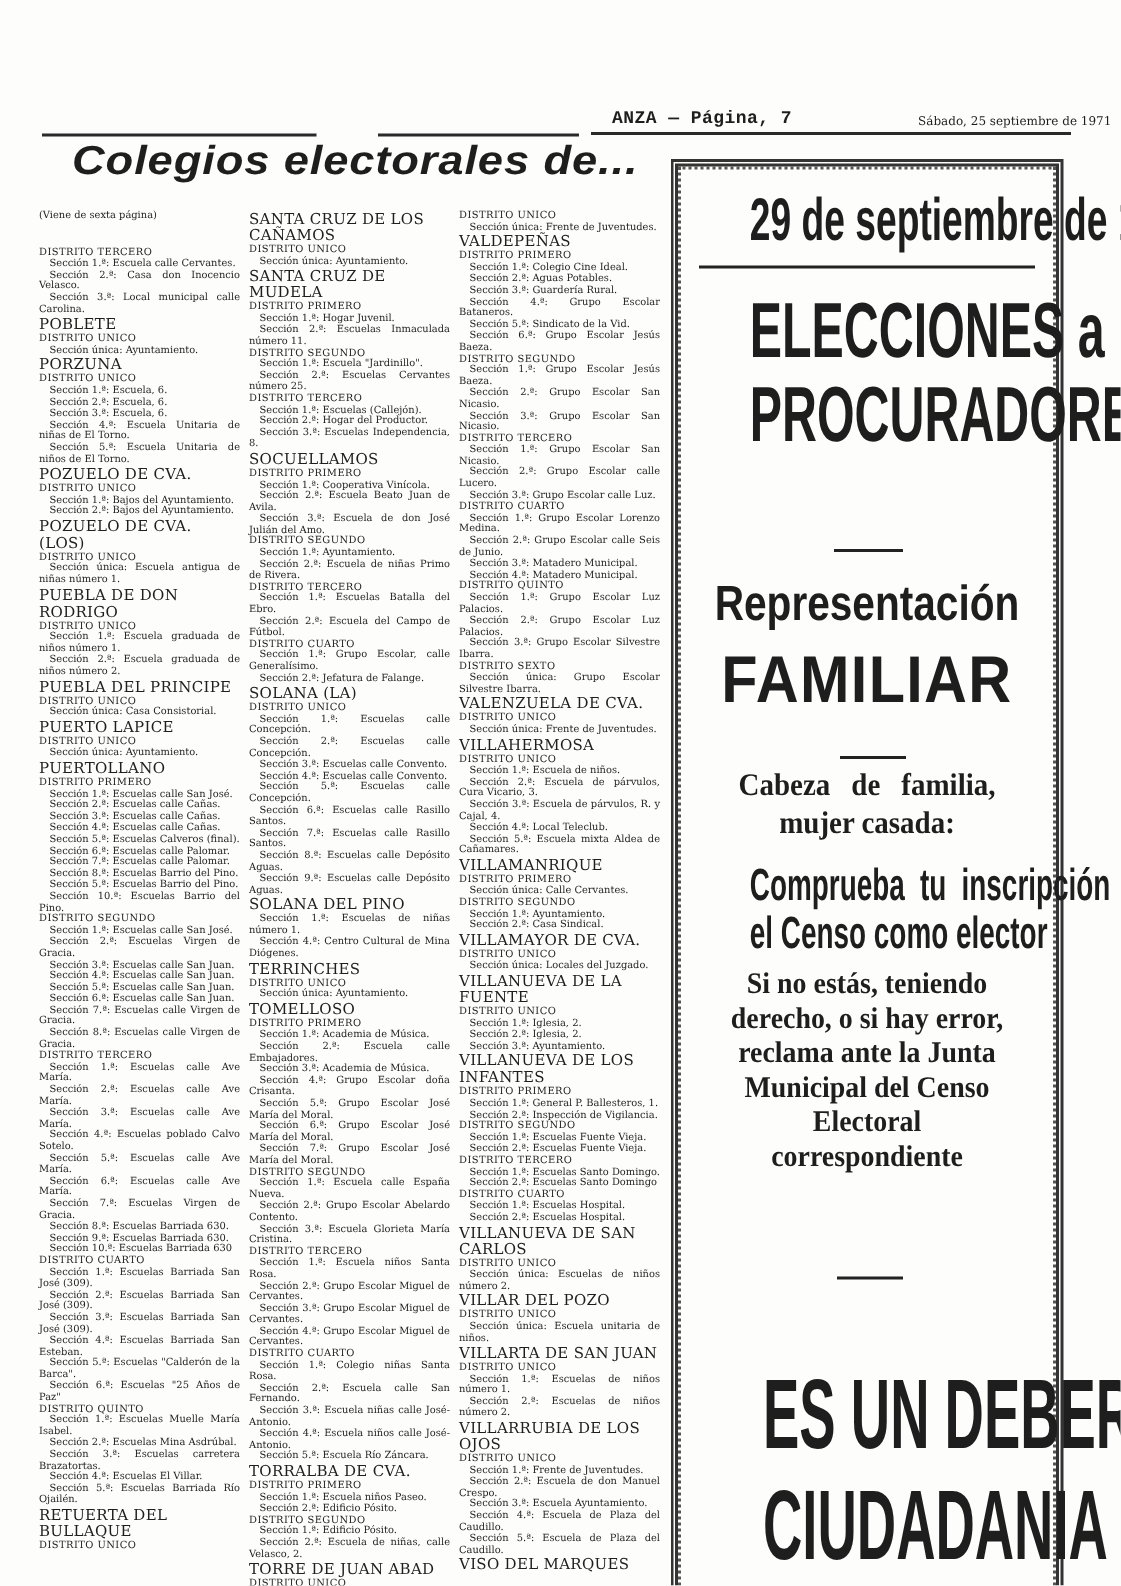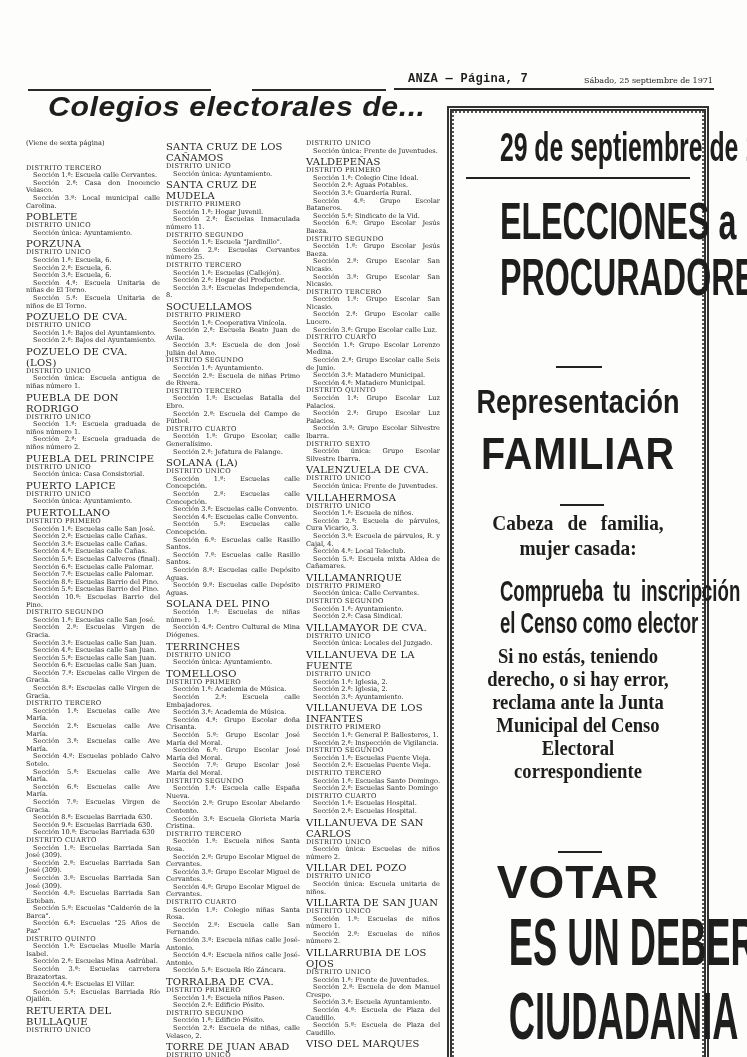--- a/index.html
+++ b/index.html
@@ -1,18 +1,18 @@
 <!DOCTYPE html>
 <html><head>
 <meta charset="utf-8">
 <style>
   html,body{margin:0;padding:0;}
   body{width:747px;height:1057px;background:#fdfdfc;position:relative;overflow:hidden;font-family:"DejaVu Serif",serif;color:#1e1e1e;}
   .pagehead{position:absolute;top:72px;left:398px;font-family:Liberation Mono, monospace;font-weight:bold;font-size:12px;letter-spacing:0.3px;margin-left:10px;}
-  .datehead{position:absolute;top:76px;left:584px;font-size:8px;}
+  .datehead{position:absolute;top:76px;left:612px;font-size:8px;}
   .rule{position:absolute;height:2px;background:#2a2a2a;}
   .headline{position:absolute;top:92px;left:48px;font-family:"Liberation Sans",sans-serif;font-weight:bold;font-style:italic;font-size:27px;letter-spacing:0.5px;transform:scaleX(1.12);transform-origin:left;}
   .col{position:absolute;top:140px;font-size:6.6px;line-height:7.6px;}
   .col .lead{text-align:left;font-size:6.6px;margin-bottom:17px;}
   .col .town{font-weight:normal;font-size:10px;line-height:11px;margin-top:1px;letter-spacing:0.2px;}
   .col .dist{font-size:6.6px;letter-spacing:0.3px;}
   .col .sec{text-indent:7px;text-align:justify;}
   .box{position:absolute;left:447px;top:106px;width:262px;height:951px;border:5px double #333;box-sizing:border-box;border-bottom:none;}
   .box .inner{position:absolute;inset:0;border:2px dotted #555;border-bottom:none;}
   .ann{position:absolute;left:0;width:252px;text-align:center;}
@@ -303,16 +303,15 @@
   <div class="ann" style="top:534px;font-family:'Liberation Serif',serif;font-weight:bold;font-size:20px;line-height:23px;transform:scaleX(0.93);">
     <div>Si no estás, teniendo</div>
     <div>derecho, o si hay error,</div>
     <div>reclama ante la Junta</div>
     <div>Municipal del Censo</div>
     <div>Electoral</div>
     <div>correspondiente</div>
   </div>
   <div class="sep" style="top:740px;left:106px;width:44px;"></div>
 
-  <div class="ann" style="top:744px;font-family:'Liberation Sans',sans-serif;font-weight:bold;font-size:46px;letter-spacing:1px;">VOTAR</div>
   <div class="ann cond" style="top:796px;font-size:66px;line-height:70px;transform:scaleX(0.55);">ES UN DEBER de</div>
   <div class="ann cond" style="top:870px;font-size:66px;line-height:70px;transform:scaleX(0.55);">CIUDADANIA</div>
 </div>
 
 </body></html>

